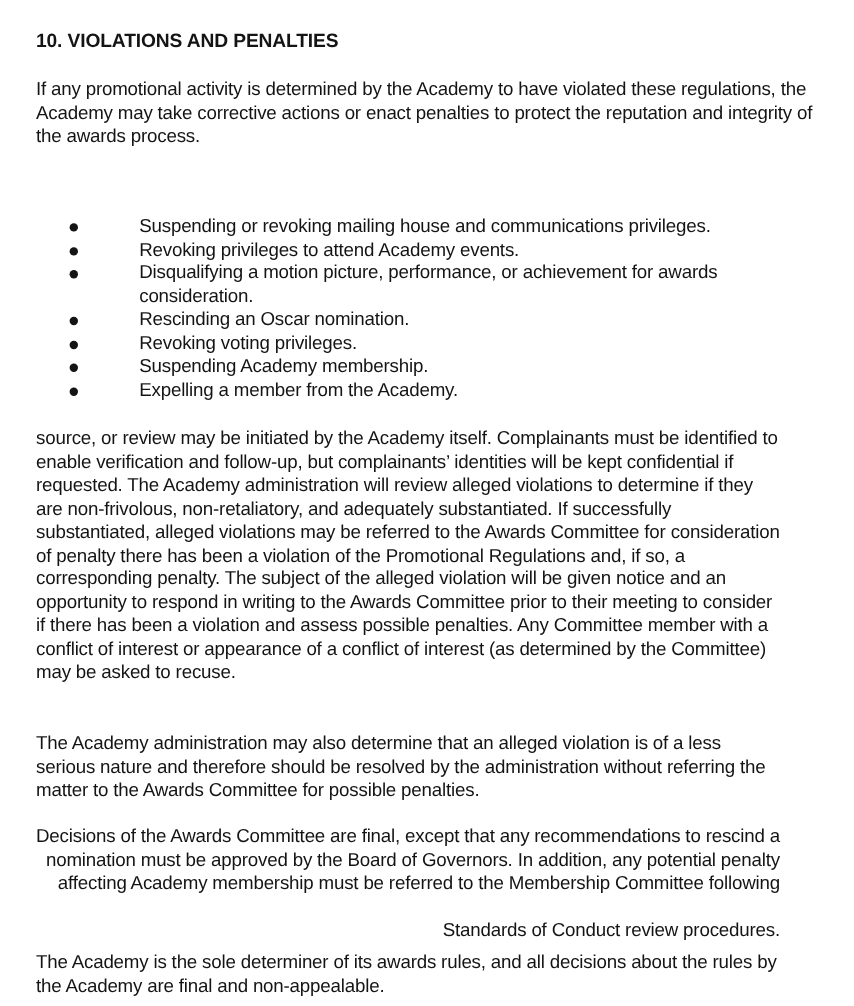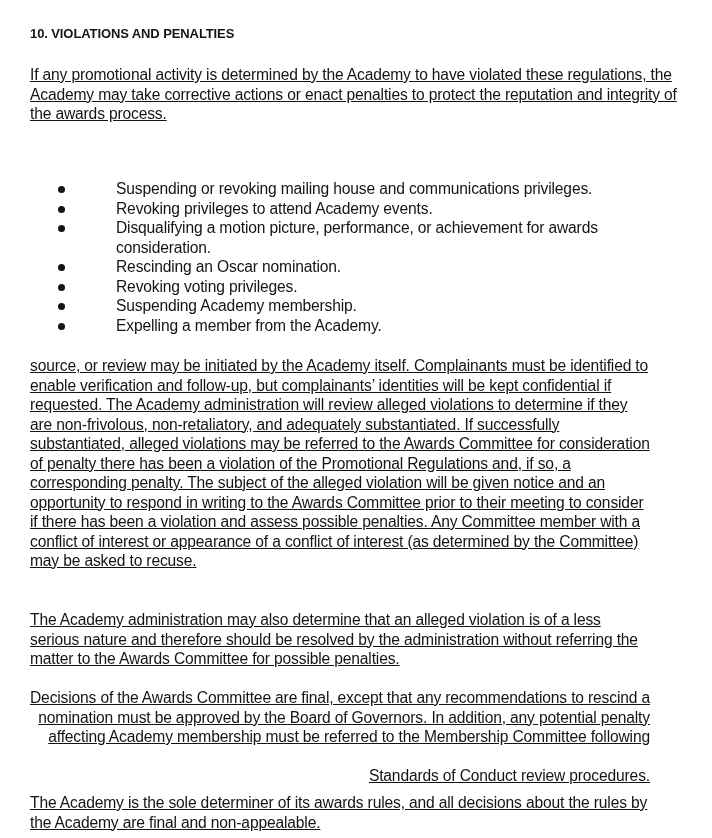--- a/index.html
+++ b/index.html
@@ -20,38 +20,37 @@
       left: 0;
       top: 0;
       width: 712px;
       height: 838px;
       overflow: hidden;
     }
     .heading {
       position: absolute;
       left: 30px;
       top: 26px;
-      font-size: 13px;
+      font-size: 16px;
       font-weight: bold;
       letter-spacing: -0.1px;
       white-space: nowrap;
       text-align: center;
     }
     .para {
       position: absolute;
       left: 30px;
       font-size: 15.6px;
       line-height: 19.5px;
       white-space: nowrap;
       letter-spacing: -0.15px;
     }
     .para .line {
       display: block;
       white-space: nowrap;
-      text-decoration: underline;
     }
     .bullets {
       position: absolute;
       left: 0;
       top: 179px;
       margin: 0;
       padding: 0;
       list-style: none;
       font-size: 15.6px;
       line-height: 19.5px;

